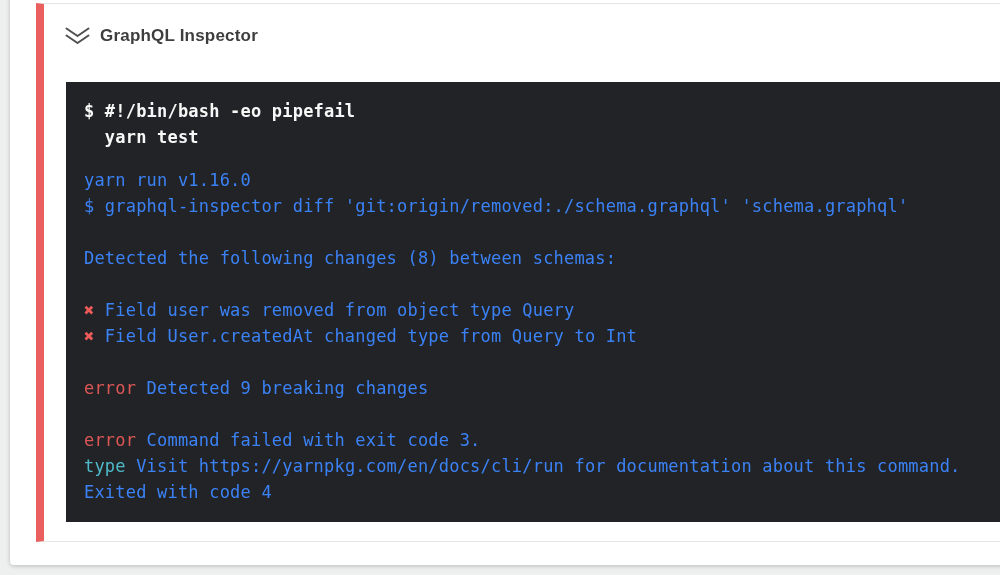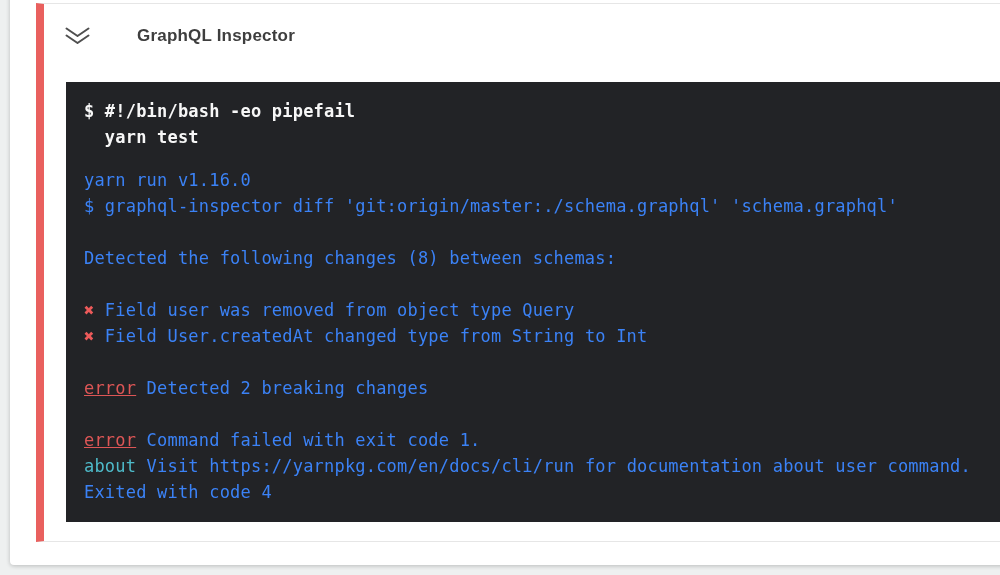--- a/index.html
+++ b/index.html
@@ -58,21 +58,20 @@
   }
   .step-title {
     position: absolute;
     left: 56px;
     top: 22px;
     font-size: 17px;
     font-weight: bold;
     color: #3e3e3e;
     letter-spacing: 0.2px;
     white-space: nowrap;
-    margin-left: 37px;
   }
   .terminal {
     position: absolute;
     left: 22px;
     top: 78px;
     right: 0;
     height: 440px;
     box-sizing: border-box;
     background: #222326;
     padding: 16px 18px;
@@ -89,21 +88,21 @@
   }
   .cmd-block {
     margin-bottom: 17px;
   }
   .cmd-block .t-line {
     font-weight: bold;
     color: #f7f7f7;
   }
   .seg-plain  { color: #3b82f6; }
   .seg-cross  { color: #ed5a5a; font-weight: bold; }
-  .seg-error  { color: #dd5656; text-decoration: underline; }
+  .seg-error  { color: #dd5656; }
   .seg-info   { color: #4ebac9; }
 </style>
 </head>
 <body>
 
 <div class="card">
   <div class="step-row">
 
     <div class="step-header">
       <span class="collapse-icon">
@@ -115,29 +114,29 @@
       <span class="step-title">GraphQL Inspector</span>
     </div>
 
     <div class="terminal">
       <div class="cmd-block">
           <div class="t-line">$ #!/bin/bash -eo pipefail</div>
           <div class="t-line">  yarn test</div>
         </div>
       <div>
           <div class="t-line"><span class="seg-plain">yarn run v1.16.0</span></div>
-          <div class="t-line"><span class="seg-plain">$ graphql-inspector diff 'git:origin/master:./schema.graphql' 'schema.graphql'</span></div>
+          <div class="t-line"><span class="seg-plain">$ graphql-inspector diff 'git:origin/removed:./schema.graphql' 'schema.graphql'</span></div>
           <div class="t-line"></div>
           <div class="t-line"><span class="seg-plain">Detected the following changes (8) between schemas:</span></div>
           <div class="t-line"></div>
           <div class="t-line"><span class="seg-cross">✖</span><span class="seg-plain"> Field user was removed from object type Query</span></div>
-          <div class="t-line"><span class="seg-cross">✖</span><span class="seg-plain"> Field User.createdAt changed type from String to Int</span></div>
+          <div class="t-line"><span class="seg-cross">✖</span><span class="seg-plain"> Field User.createdAt changed type from Query to Int</span></div>
           <div class="t-line"></div>
-          <div class="t-line"><span class="seg-error">error</span><span class="seg-plain"> Detected 2 breaking changes</span></div>
+          <div class="t-line"><span class="seg-error">error</span><span class="seg-plain"> Detected 9 breaking changes</span></div>
           <div class="t-line"></div>
-          <div class="t-line"><span class="seg-error">error</span><span class="seg-plain"> Command failed with exit code 1.</span></div>
-          <div class="t-line"><span class="seg-info">about</span><span class="seg-plain"> Visit https://yarnpkg.com/en/docs/cli/run for documentation about user command.</span></div>
+          <div class="t-line"><span class="seg-error">error</span><span class="seg-plain"> Command failed with exit code 3.</span></div>
+          <div class="t-line"><span class="seg-info">type</span><span class="seg-plain"> Visit https://yarnpkg.com/en/docs/cli/run for documentation about this command.</span></div>
           <div class="t-line"><span class="seg-plain">Exited with code 4</span></div>
         </div>
     </div>
 
   </div>
 </div>
 
 </body></html>

